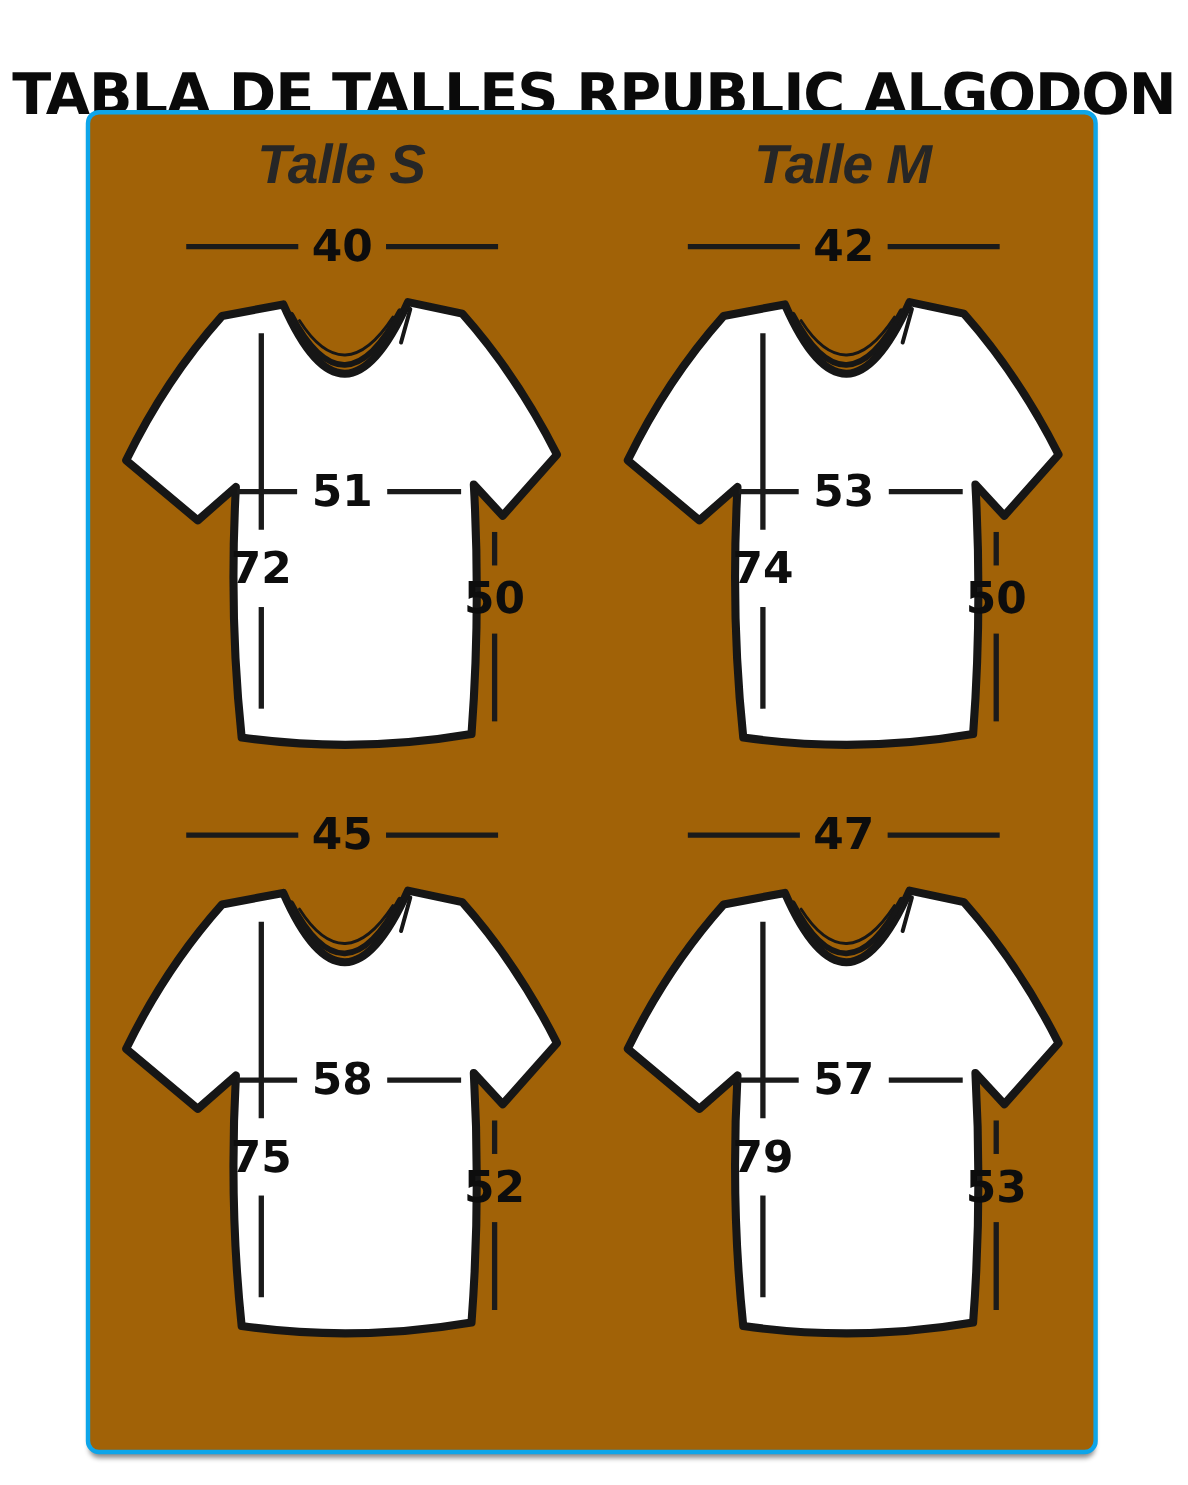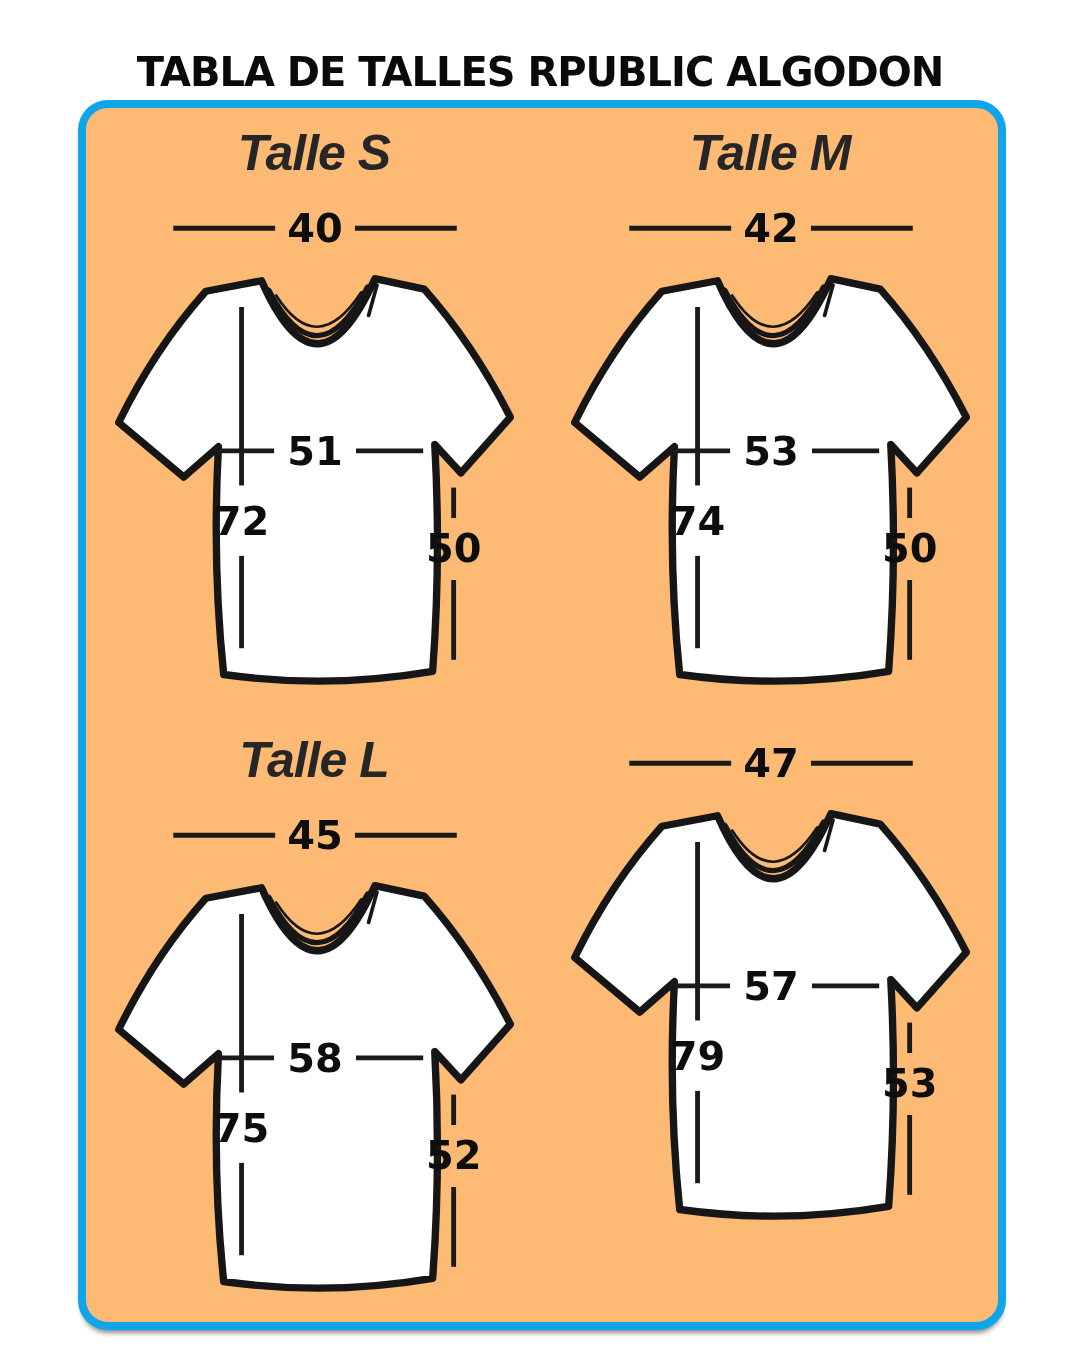--- a/index.html
+++ b/index.html
@@ -7,30 +7,30 @@
     width:1080px;height:1350px;position:relative;
     background:#ffffff;
     font-family:"Liberation Sans", sans-serif;
     overflow:hidden;
   }
   .page-title{
     position:absolute;top:22px;left:0;width:1080px;
     text-align:center;
     font-family:"DejaVu Sans", sans-serif;
     font-weight:bold;
-    font-size:40px;
+    font-size:52px;
     letter-spacing:-1px;
     color:#0a0a0a;
   }
   .frame{
     position:absolute;left:78px;top:100px;
     width:912px;height:1214px;
-    background:#fdba74;
-    border:8px solid #0ea5e9;
-    border-radius:30px;
+    background:#a16207;
+    border:4px solid #0ea5e9;
+    border-radius:12px;
     box-shadow:0 6px 5px -3px rgba(0,0,0,.45);
     display:grid;
     grid-template-columns:456px 456px;
     grid-template-rows:607px 607px;
   }
   .size-card{
     display:flex;flex-direction:column;align-items:center;
   }
   .size-title{
     margin:18px 0 0 0;
@@ -134,21 +134,20 @@
     </g>
 
     <g>
       <line class="mline" x1="333" y1="272" x2="333" y2="301"></line>
       <line class="mline" x1="333" y1="360" x2="333" y2="436"></line>
       <text class="mval" x="333" y="330">50</text>
     </g>
   </svg>
 </section>
   <section class="size-card">
-    <h2 class="size-title">Talle L</h2>
 
   <svg class="shirt" viewBox="0 0 400 480" width="420" height="504" xmlns="http://www.w3.org/2000/svg">
 
     <g>
       <line class="mline" x1="66" y1="25" x2="163" y2="25"></line>
       <line class="mline" x1="239" y1="25" x2="336" y2="25"></line>
       <text class="mval" x="201" y="25">45</text>
     </g>
 
     <g>

